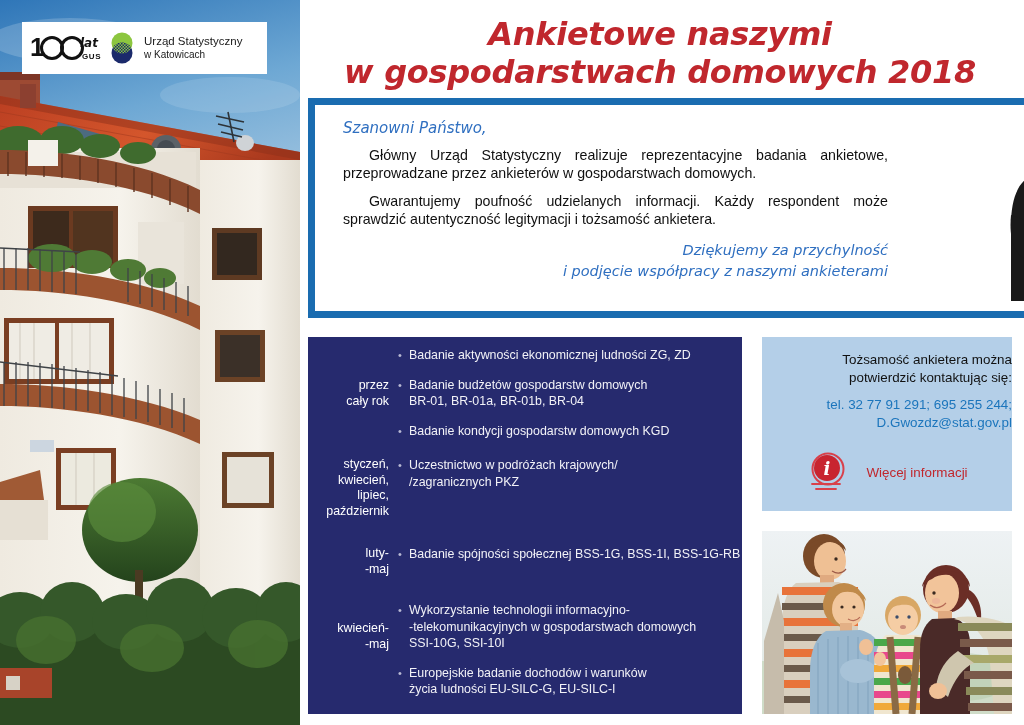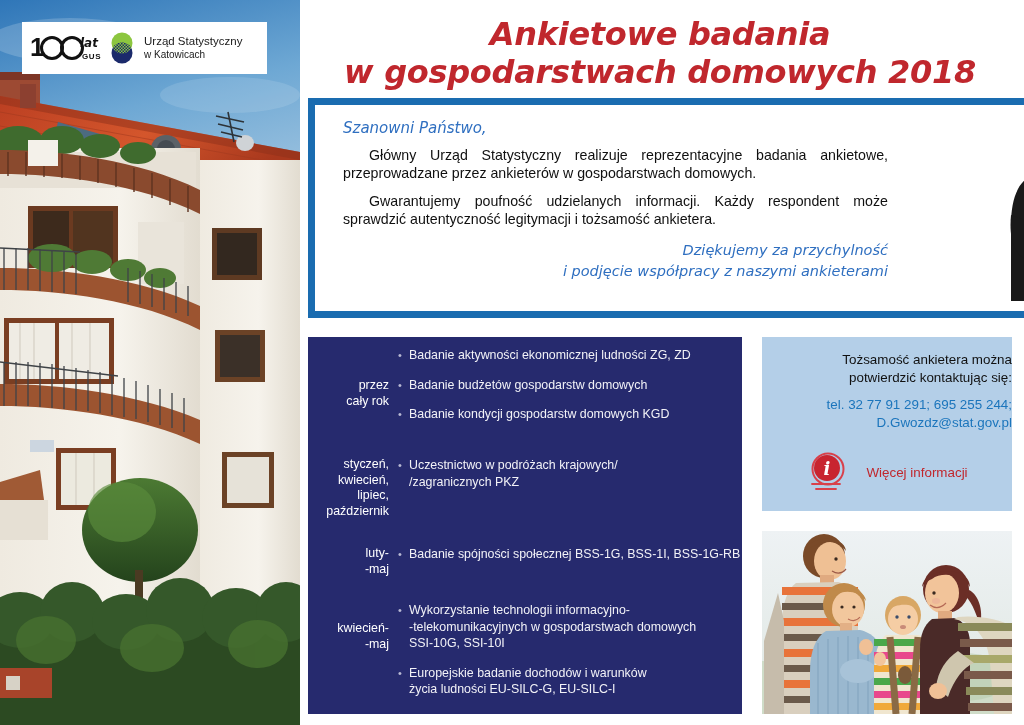--- a/index.html
+++ b/index.html
@@ -425,21 +425,21 @@
         </g>
     </svg>
   </div>
   <div class="logo-text">
     <div class="l1">Urząd Statystyczny</div>
     <div class="l2">w Katowicach</div>
   </div>
 </div>
 
 <div class="title">
-  <div>Ankietowe badania</div>
+  <div>Ankietowe naszymi</div>
   <div>w gospodarstwach domowych 2018</div>
 </div>
 
 <div class="msg-box">
   <div class="msg-inner">
     <div class="greeting">Szanowni Państwo,</div>
     <div class="para p1">Główny Urząd Statystyczny realizuje reprezentacyjne badania ankietowe, przeprowadzane przez ankieterów w gospodarstwach domowych.</div>
     <div class="para p2">Gwarantujemy poufność udzielanych informacji. Każdy respondent może sprawdzić autentyczność legitymacji i tożsamość ankietera.</div>
     <div class="closing">
       <div>Dziękujemy za przychylność</div>
@@ -503,20 +503,21 @@
         <div class="sched-item" style="margin-bottom: 13px;">
           <span class="bullet">•</span>
           <span class="sched-item-text">
             <div>Badanie aktywności ekonomicznej ludności  ZG, ZD</div>
           </span>
         </div>
         <div class="sched-item" style="margin-bottom: 13px;">
           <span class="bullet">•</span>
           <span class="sched-item-text">
             <div>Badanie budżetów gospodarstw domowych</div>
+            <div>BR-01, BR-01a, BR-01b, BR-04</div>
           </span>
         </div>
         <div class="sched-item" style="margin-bottom: 13px;">
           <span class="bullet">•</span>
           <span class="sched-item-text">
             <div>Badanie kondycji gospodarstw domowych  KGD</div>
           </span>
         </div>
       </div>
     </div>

